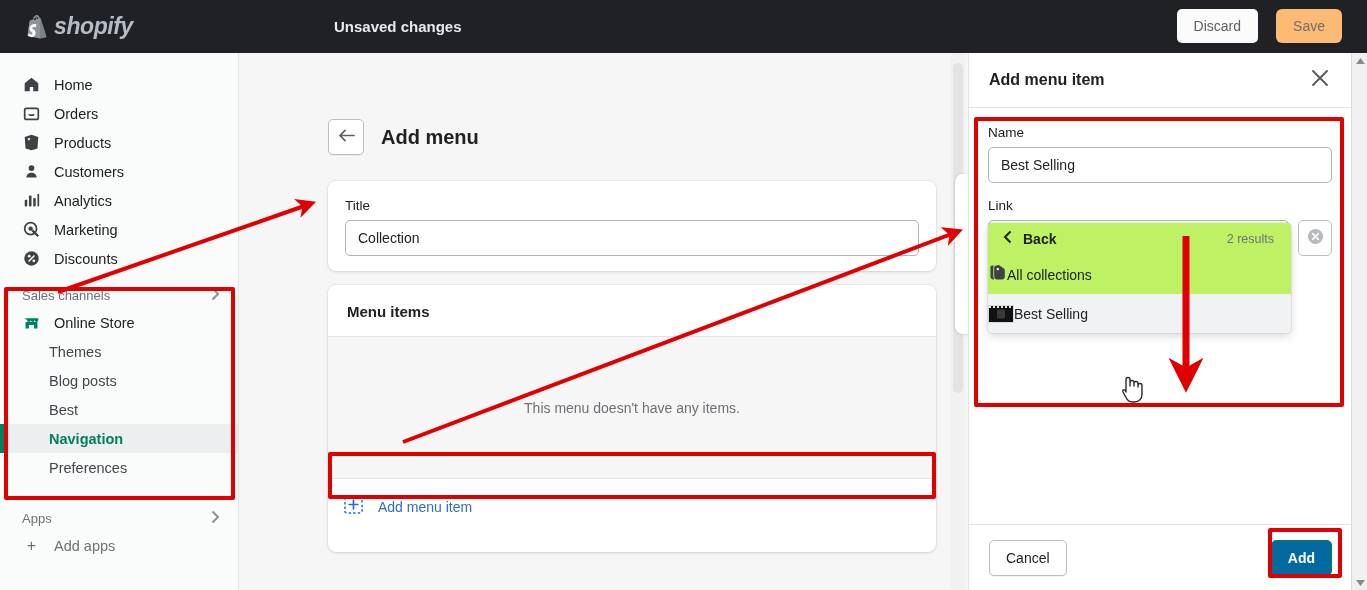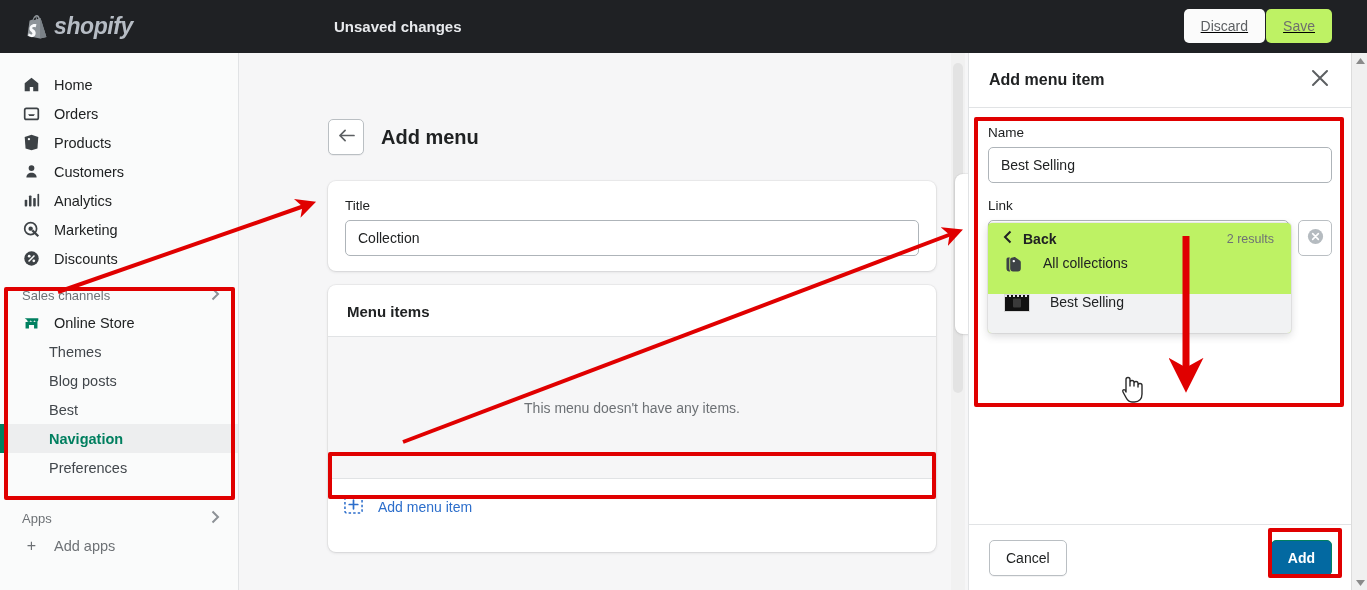--- a/index.html
+++ b/index.html
@@ -18,27 +18,27 @@
   .logo-wrap { width:239px; display:flex; align-items:center; padding-left:26px; gap:7px; }
   .bag-icon { width:21px; height:24px; display:block; }
   .logo-text {
     font-size:23px; font-style:italic; font-weight:bold;
     color:#b6bcc4; letter-spacing:-0.4px;
   }
   .unsaved {
     position:absolute; left:334px; top:18px;
     color:#e8eaed; font-size:15px; font-weight:bold;
   }
-  .topbtns { position:absolute; right:35px; top:9px; display:flex; gap:1px;text-decoration:underline; }
+  .topbtns { position:absolute; right:25px; top:9px; display:flex; gap:18px; }
   .tb {
     height:34px; padding:0 17px; border-radius:5px;
     font-size:14px; border:none; cursor:pointer; line-height:34px;
   }
   .tb.discard { background:#fbfbfb; color:#5c5f62; }
-  .tb.save { background:#bef264; color:#6e6e6e; }
+  .tb.save { background:#fdba74; color:#6e6e6e;border-radius:6px; }
 
   
   .sidebar {
     position:absolute; left:0; top:53px; width:239px; height:537px;
     background:#fafbfb; border-right:1px solid #e1e3e5;
   }
   .nav-item {
     display:flex; align-items:center; height:29px; padding-left:22px;
     gap:13px; cursor:pointer; position:relative;
   }
@@ -151,21 +151,21 @@
     border-radius:4px; overflow:hidden;
   }
   .dd-back {
     height:32px; display:flex; align-items:center; justify-content:space-between;
     padding:0 17px 0 15px; cursor:pointer;
   }
   .dd-back .left { display:flex; align-items:center; gap:11px; }
   .dd-back .bk { font-size:14px; color:#202223; font-weight:bold; }
   .dd-back .res { font-size:12.5px; color:#6d7175; }
   .dd-item {
-    height:39px; display:flex; align-items:flex-start; gap:20px; padding-left:16px; cursor:pointer;
+    height:39px; display:flex; align-items:center; gap:0; cursor:pointer;
   }
   .dd-item:hover, .dd-item.hovered { background:#f1f2f3; }
   .dd-item .lbl { font-size:14px; color:#202223; }
   .thumb-img {
     width:26px; height:18px; background:#111; border:1px solid #d8d8d8;
     display:flex; align-items:center; justify-content:center; flex:0 0 26px;
     position:relative; overflow:hidden;
   }
   .thumb-img::before {
     content:""; position:absolute; left:50%; top:50%; transform:translate(-50%,-50%);

